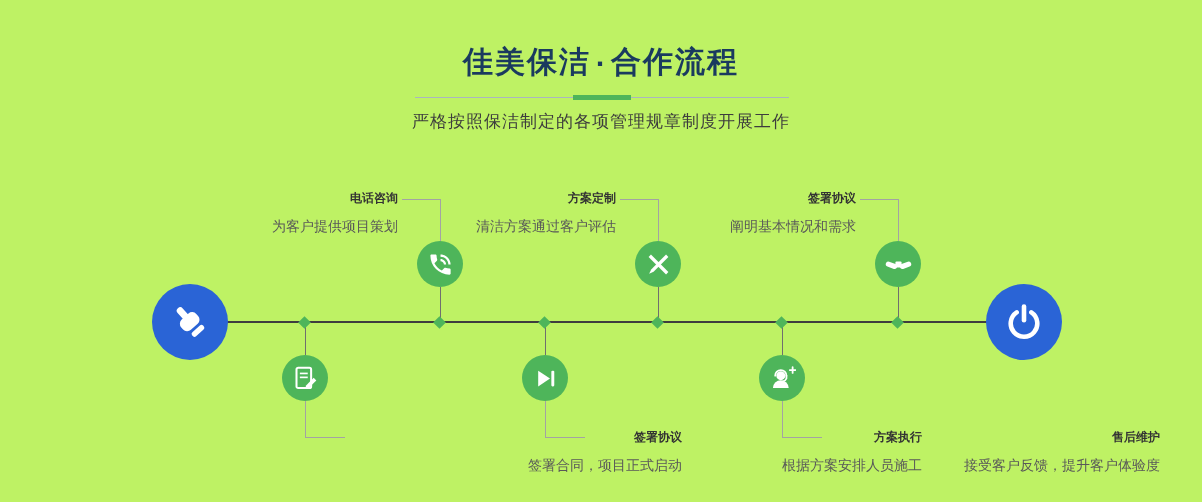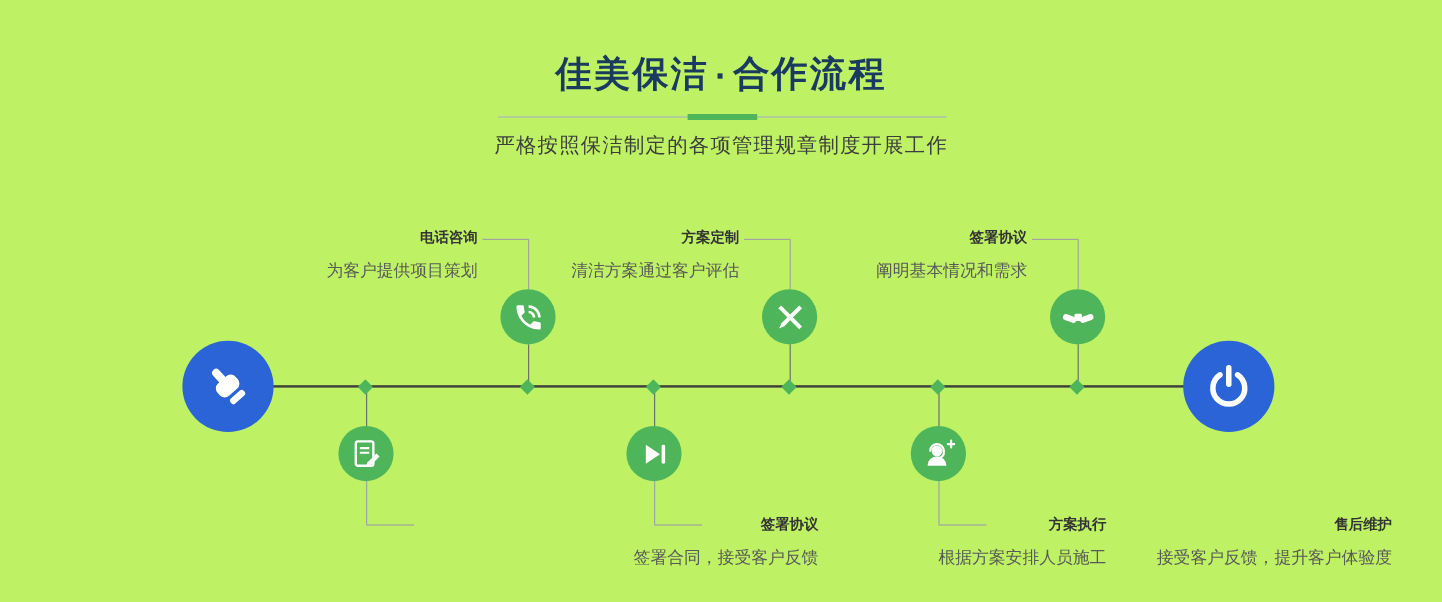--- a/index.html
+++ b/index.html
@@ -174,21 +174,21 @@
     <div class="step-title">方案定制</div>
     <div class="step-desc">清洁方案通过客户评估</div>
   </div>
   <div class="label-top lt3">
     <div class="step-title">签署协议</div>
     <div class="step-desc">阐明基本情况和需求</div>
   </div>
 
   <div class="label-bottom lb1">
     <div class="step-title">签署协议</div>
-    <div class="step-desc">签署合同，接受客户反馈</div>
+    <div class="step-desc">签署合同，项目正式启动</div>
   </div>
   <div class="label-bottom lb3">
     <div class="step-title">售后维护</div>
     <div class="step-desc">接受客户反馈，提升客户体验度</div>
   </div>
   <div class="label-bottom lb2">
     <div class="step-title">方案执行</div>
     <div class="step-desc">根据方案安排人员施工</div>
   </div>
 

